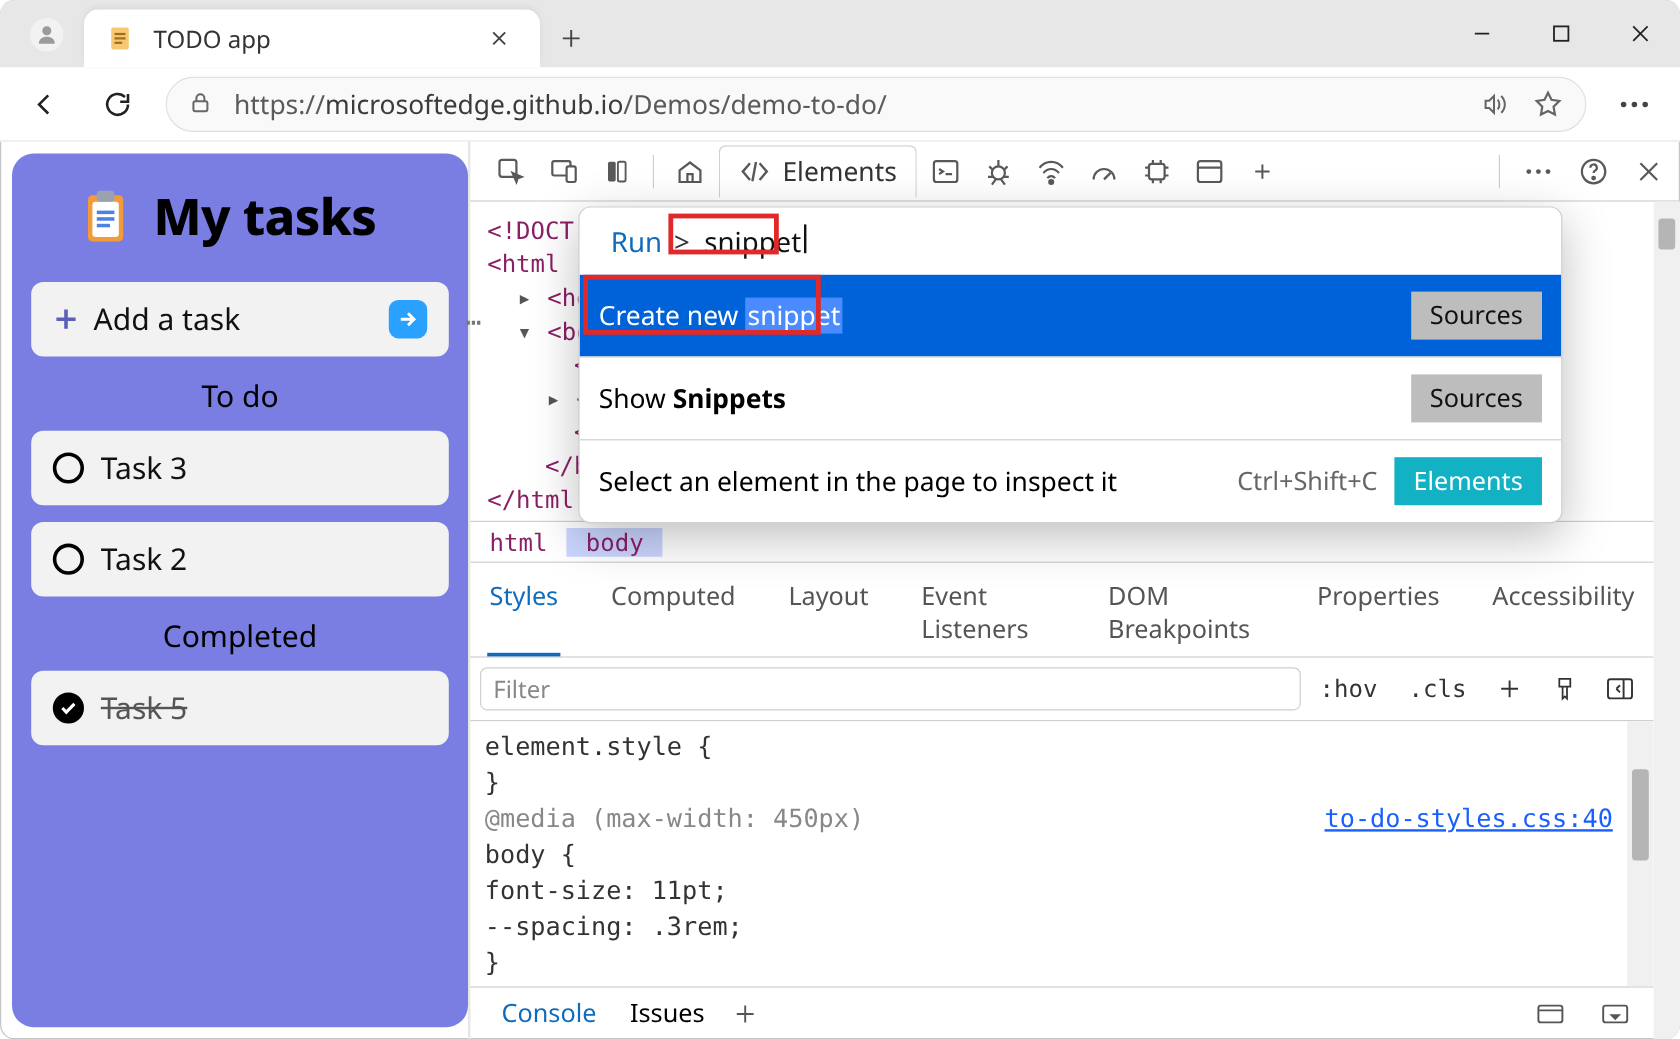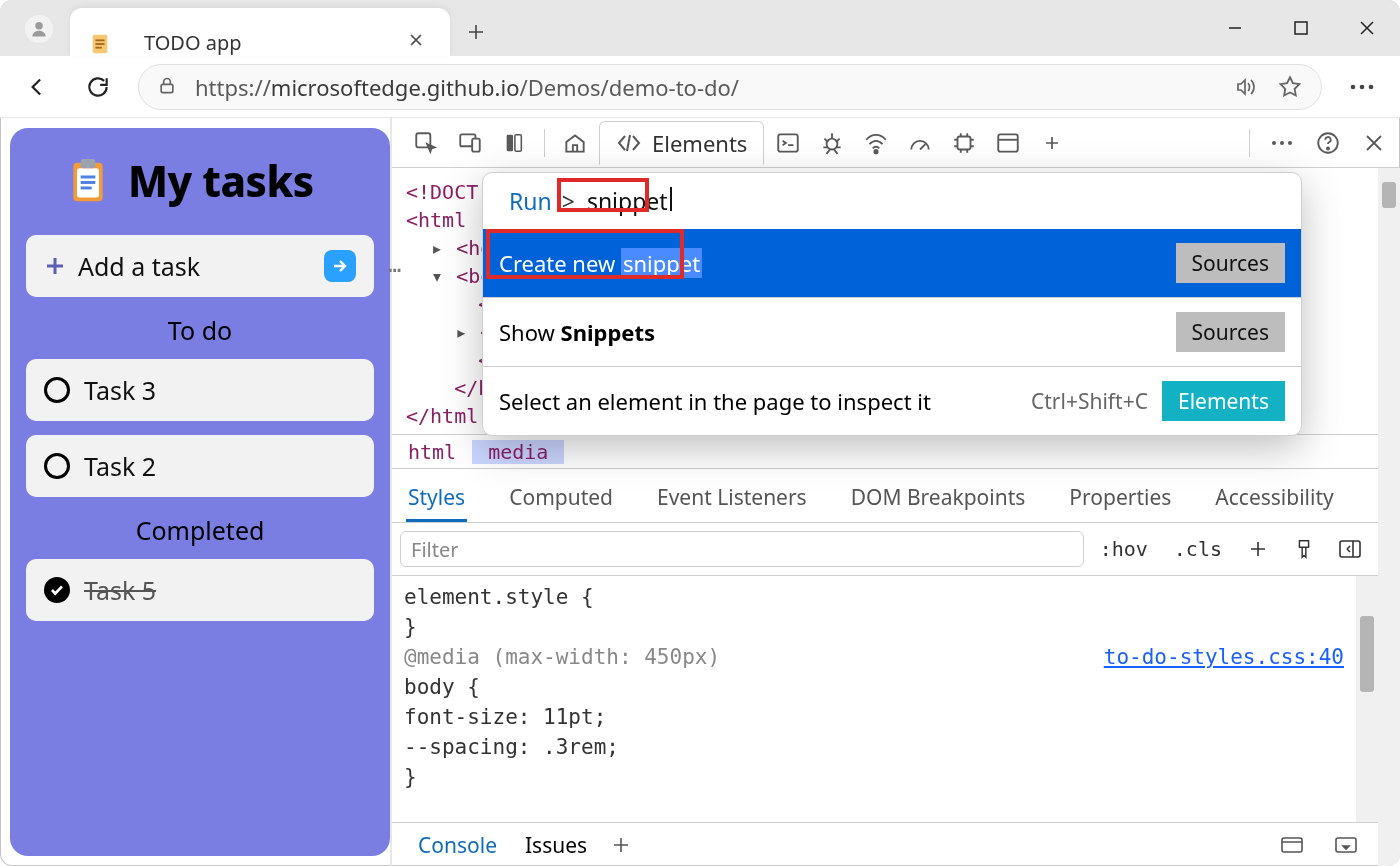--- a/index.html
+++ b/index.html
@@ -46,22 +46,22 @@
     margin-left:14px;margin-bottom:2px;
   }
   .avatar{
     width:28px;height:28px;border-radius:50%;
     background:#f2f2f2;display:flex;align-items:center;justify-content:center;
   }
   .tabstrip{flex:1;display:flex;align-items:flex-end;gap:6px;margin-left:6px;}
   .tab{
     height:48px;min-width:380px;background:var(--tab-bg);
     border-radius:12px 12px 0 0;
-    display:flex;align-items:flex-end;
-    padding:0 18px;gap:32px;
+    display:flex;align-items:center;
+    padding:0 18px;gap:16px;
     box-shadow:0 -2px 6px rgba(0,0,0,.06);
   }
   .tab .favicon{width:24px;height:24px;display:flex;align-items:center;justify-content:center;}
   .tab .title{font-size:20px;color:#333;}
   .tab .close{margin-left:auto;width:32px;height:32px;display:flex;align-items:center;justify-content:center;border-radius:4px;}
   .newtab{width:40px;height:40px;display:flex;align-items:center;justify-content:center;margin-bottom:4px;}
   .wincontrols{margin-left:auto;display:flex;}
   .wincontrols .wc{width:66px;height:56px;display:flex;align-items:center;justify-content:center;}
   .toolbar{
     height:62px;background:#fff;display:flex;align-items:center;
@@ -431,25 +431,26 @@
             <div class="dom-line">  <span class="disclosure">▸</span> <span class="tag">&lt;hea</span></div>
             <div class="dom-line">  <span class="disclosure">▾</span> <span class="tag">&lt;bod</span></div>
             <div class="dom-line">      <span class="tag">&lt;h1</span></div>
             <div class="dom-line">    <span class="disclosure">▸</span> <span class="tag">&lt;f</span></div>
             <div class="dom-line">      <span class="tag">&lt;s</span></div>
             <div class="dom-line">    <span class="tag">&lt;/bo</span></div>
             <div class="dom-line"><span class="tag">&lt;/html</span></div>
           </div>
           <div class="breadcrumb">
             <span class="crumb">html</span>
-            <span class="crumb sel">media</span>
+            <span class="crumb sel">body</span>
           </div>
           <div class="styles-tabs">
             <div class="stab active">Styles</div>
             <div class="stab">Computed</div>
+            <div class="stab">Layout</div>
             <div class="stab">Event Listeners</div>
             <div class="stab">DOM Breakpoints</div>
             <div class="stab">Properties</div>
             <div class="stab">Accessibility</div>
           </div>
           <div class="styles-toolbar">
             <div class="filter">
                 <span>Filter</span>
               </div>
             <div class="chip">:hov</div>

